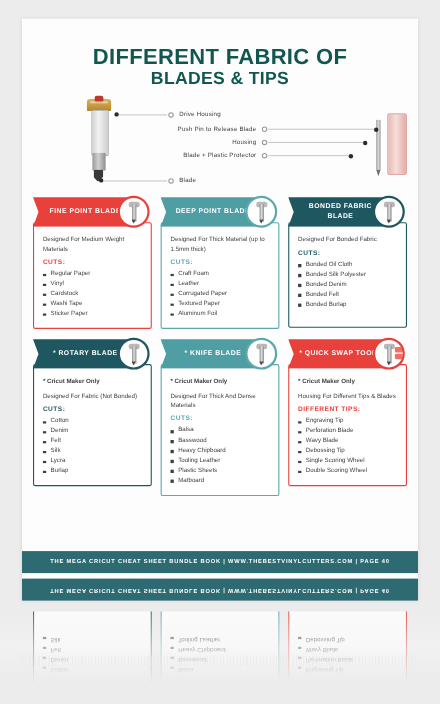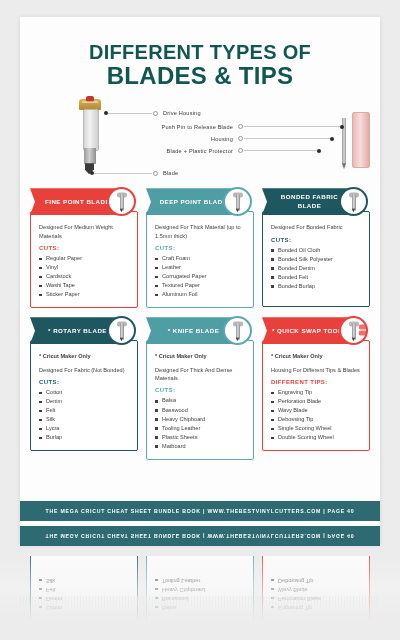--- a/index.html
+++ b/index.html
@@ -19,21 +19,21 @@
     overflow:hidden;
   }
 
   
   .title{
     text-align:center;color:#11574f;font-weight:bold;
     letter-spacing:.3px;line-height:1.12;
     padding:24px 10px 0 10px;
   }
   .title .l1{font-size:20px;display:block;}
-  .title .l2{font-size:24px;display:block;}
+  .title .l2{font-size:16px;display:block;}
 
   
   .diagram{position:relative;height:92px;margin-top:6px;}
 
   .blade-big{position:absolute;left:57px;top:3px;width:26px;height:76px;}
   .bb-cap{position:absolute;left:2px;top:0;width:22px;height:11px;
      background:linear-gradient(180deg,#d8b25c 0%,#c69a3f 55%,#b2862f 100%);
      border-radius:3px 3px 1px 1px;}
   .bb-cap:before{content:"";position:absolute;left:7px;top:-3px;width:8px;height:6px;
      background:#c0392b;border-radius:2px;}
@@ -141,21 +141,21 @@
   }
 </style>
 </head>
 <body>
 
 <div class="stage">
 
   <div class="sheet">
 
     <div class="title">
-      <span class="l1">DIFFERENT TYPES OF</span>
+      <span class="l1">DIFFERENT FABRIC OF</span>
       <span class="l2">BLADES &amp; TIPS</span>
     </div>
 
     <div class="diagram">
 
       <div class="blade-big">
         <div class="bb-cap"></div>
         <div class="bb-body"></div>
         <div class="bb-neck"></div>
         <div class="bb-tip"></div>

